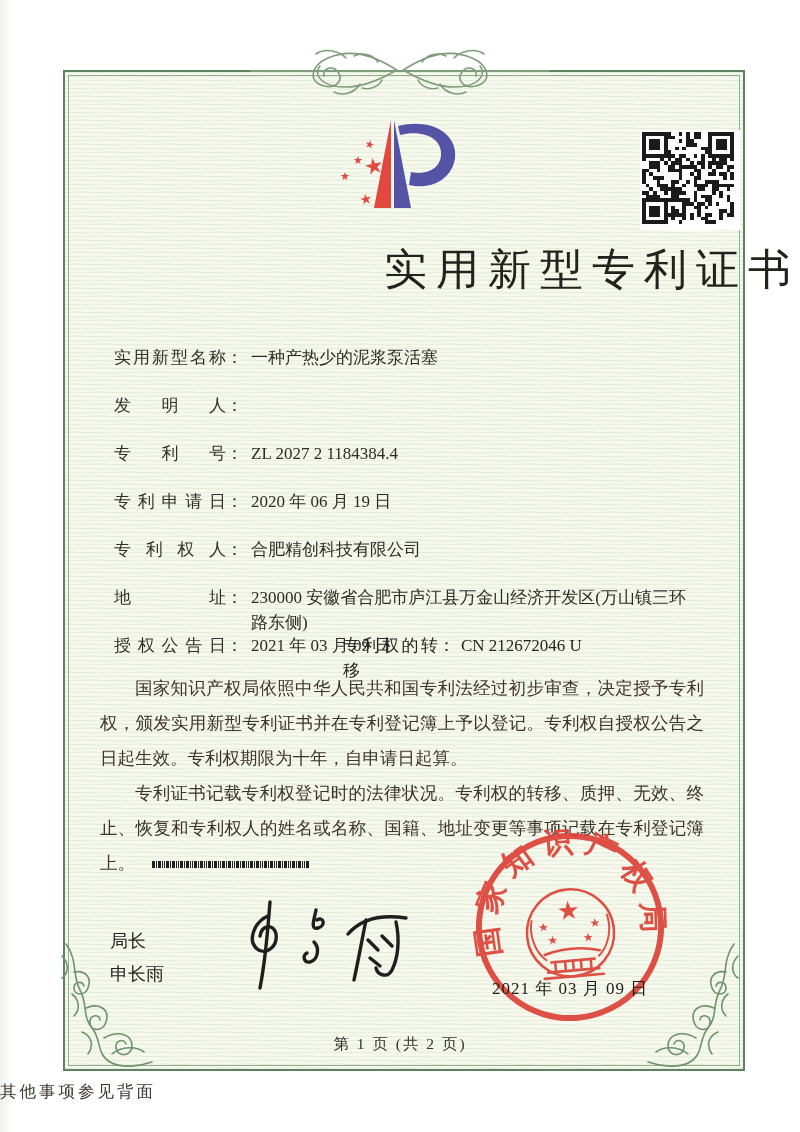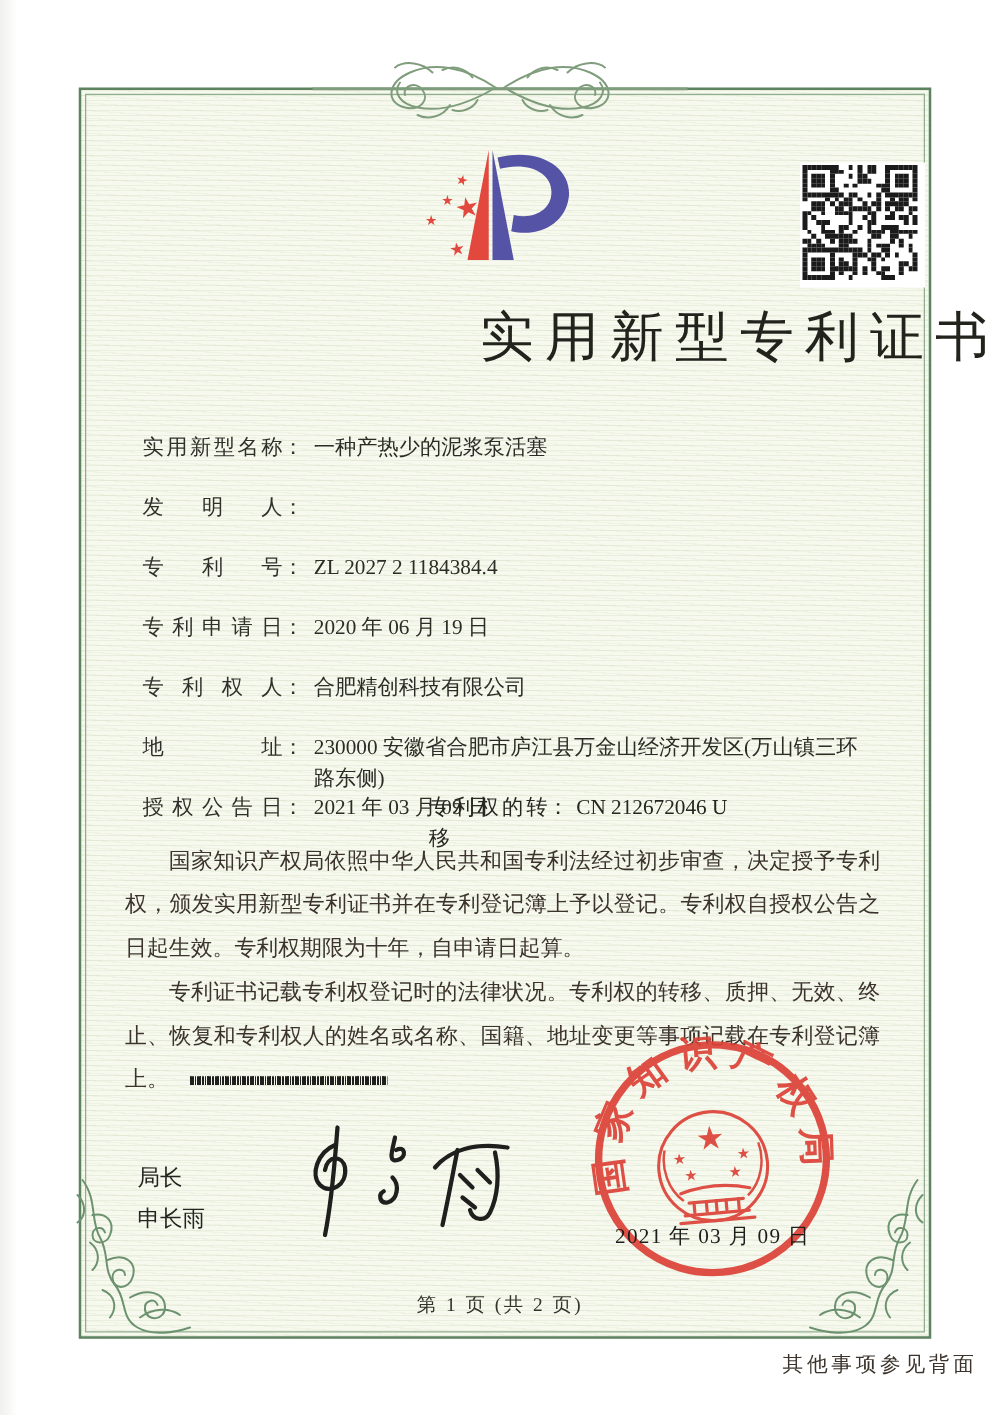--- a/index.html
+++ b/index.html
@@ -25,26 +25,26 @@
   .fld .colon{flex:none;margin-right:8px;color:#30302a;}
   .fld .val{color:#2c2c26;}
   .fld2{position:absolute;font-size:17px;line-height:25px;display:flex;}
   .fld2 .lab{display:inline-block;width:95px;text-align:justify;text-align-last:justify;flex:none;}
   .fld2 .colon{flex:none;margin-right:6px;}
   .body-text{position:absolute;left:100px;top:671px;width:604px;font-size:17.5px;line-height:35px;text-align:justify;color:#3b332c;}
   .body-text p{margin:0;text-indent:2em;}
   .barcode{position:absolute;left:152px;top:861px;width:158px;height:7px;
     background-image:repeating-linear-gradient(90deg,#20201e 0 1px,transparent 1px 2px),
                      repeating-linear-gradient(90deg,#20201e 0 2px,transparent 2px 7px);}
-  .signer{position:absolute;left:110px;top:926px;font-size:18px;line-height:33px;font-family:Liberation Sans, sans-serif;color:#242420;}
+  .signer{position:absolute;left:110px;top:926px;font-size:18px;line-height:33px;font-family:Liberation Mono, monospace;color:#242420;}
   .signature{position:absolute;left:230px;top:896px;width:190px;height:100px;}
   .seal{position:absolute;left:471px;top:828px;width:198px;height:198px;transform:rotate(-5deg);opacity:0.92;}
   .seal-date{position:absolute;left:492px;top:977px;font-size:17px;letter-spacing:1px;color:#1d1d1b;}
   .pageno{position:absolute;left:0;top:1034px;width:800px;text-align:center;font-size:15.5px;letter-spacing:2px;color:#33332c;}
-  .backnote{position:absolute;left:12px;top:1081px;width:770px;text-align:right;font-size:16.5px;letter-spacing:3px;color:#3c342c;}
+  .backnote{position:absolute;left:0;top:1081px;width:770px;text-align:left;font-size:16.5px;letter-spacing:3px;color:#3c342c;}
   .ornament-top{position:absolute;left:250px;top:42px;width:300px;height:58px;}
   .flourish{position:absolute;width:105px;height:132px;}
   .flourish.bl{left:52px;top:942px;}
   .flourish.br{left:643px;top:942px;transform:scaleX(-1);}
 </style>
 </head>
 <body>
 
 <div class="page">
 

